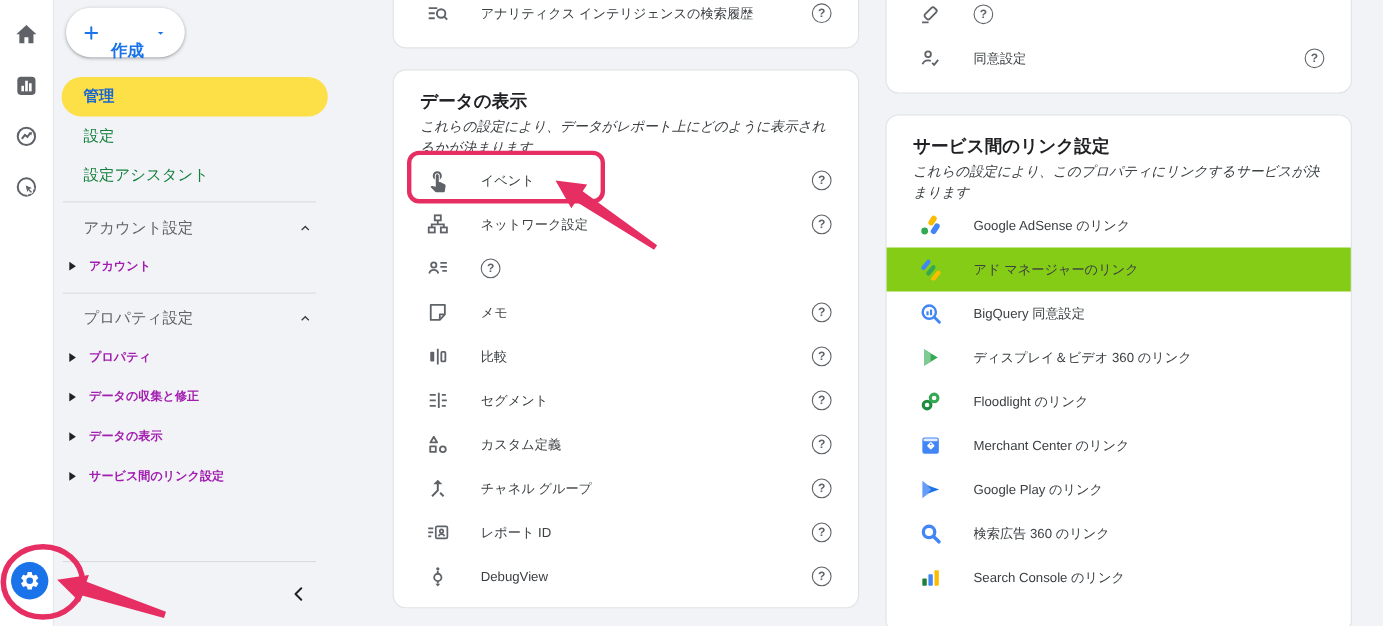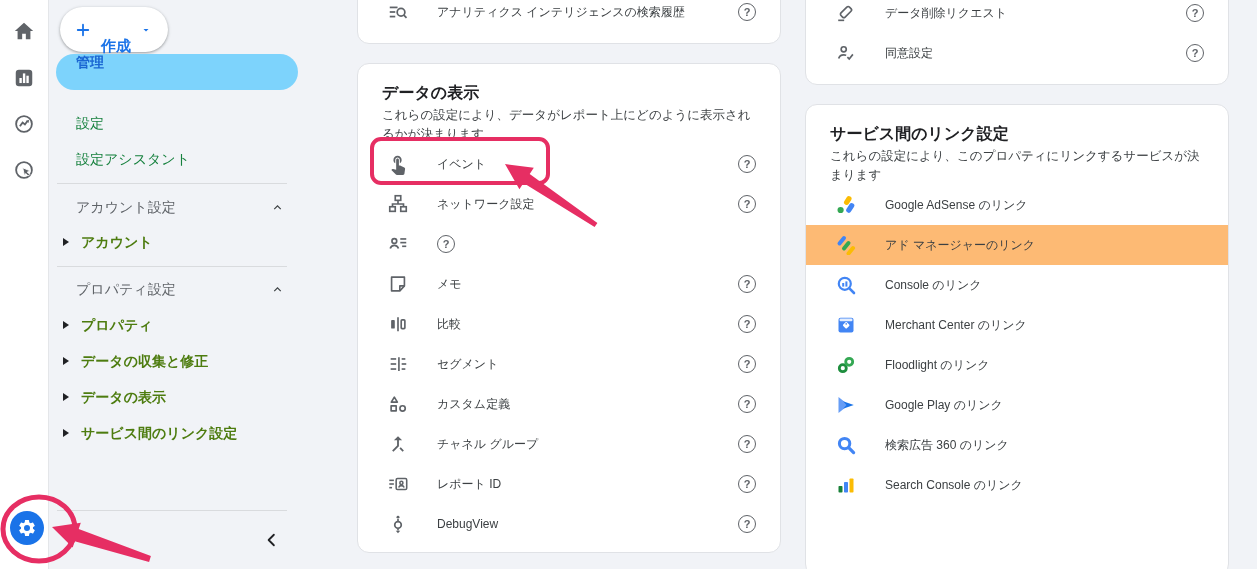--- a/index.html
+++ b/index.html
@@ -13,38 +13,38 @@
   .rail{position:absolute;left:0;top:0;width:48px;height:569px;background:#ffffff;border-right:1px solid #e4e6e9;}
   .rail-ic{position:absolute;left:13px;width:22px;height:22px;}
   .gear-btn{position:absolute;left:10px;top:511px;width:34px;height:34px;border-radius:50%;
     background:#1a73e8;display:flex;align-items:center;justify-content:center;z-index:3;}
   
   .sidebar{position:absolute;left:48px;top:0;width:250px;height:569px;}
   .create-btn{position:absolute;left:12px;top:7px;height:45px;padding:0 16px 0 14px;border-radius:23px;
     background:#fff;display:flex;align-items:center;gap:9px;
     box-shadow:0 1px 2px rgba(60,64,67,.30),0 1px 3px 1px rgba(60,64,67,.15);cursor:pointer;}
   .create-btn .lbl{color:#1a73e8;font-size:15px;font-weight:700;margin-top:34px;}
-  .active-pill{position:absolute;left:8px;top:54px;width:242px;height:36px;background:#7dd3fc;border-radius:18px;
-    display:flex;padding-left:20px;box-sizing:border-box;}
+  .active-pill{position:absolute;left:8px;top:70px;width:242px;height:36px;background:#fde047;border-radius:18px;
+    display:flex;align-items:center;padding-left:20px;box-sizing:border-box;}
   .active-pill span{color:#1a66d2;font-size:14px;font-weight:700;}
   .nav-item{position:absolute;left:28px;font-size:14px;font-weight:500;color:#15803d;line-height:18px;cursor:pointer;}
   .sec-head{position:absolute;left:28px;right:14px;font-size:14px;font-weight:500;color:#5f6368;line-height:18px;
     display:flex;justify-content:space-between;align-items:center;cursor:pointer;}
-  .child{position:absolute;left:15px;display:flex;align-items:center;gap:12px;font-size:14px;font-weight:700;
-    color:#4d7c0f;line-height:18px;cursor:pointer;}
+  .child{position:absolute;left:15px;display:flex;align-items:center;gap:12px;font-size:11px;font-weight:700;
+    color:#a21caf;line-height:18px;cursor:pointer;}
   .tri{width:0;height:0;border-left:6px solid #202124;border-top:4px solid transparent;border-bottom:4px solid transparent;}
   .sdiv{position:absolute;left:9px;width:230px;border-top:1px solid #d9dbde;}
   .collapse{position:absolute;left:215px;top:531px;width:18px;height:18px;cursor:pointer;}
   
   .card{position:absolute;width:424px;background:#fff;border:1px solid #e0e2e6;border-radius:12px;box-sizing:border-box;}
   .card-head{padding:18px 24px 0 24px;}
   .card-head h3{margin:0;font-size:16px;line-height:21px;font-weight:700;color:#202124;}
-  .card-head p{margin:3px 0 0 0;font-size:12.5px;line-height:19px;color:#3c4043;max-width:378px;}
+  .card-head p{margin:3px 0 0 0;font-size:12.5px;line-height:19px;color:#3c4043;max-width:378px;font-style:italic;}
   .row{height:40px;display:flex;align-items:center;padding:0 24px 0 28px;cursor:pointer;}
-  .row.hover{background:#fdba74;}
+  .row.hover{background:#84cc16;}
   .ric{width:24px;height:24px;display:flex;align-items:center;justify-content:center;margin-right:27px;flex:none;}
   .rlabel{flex:1;font-size:12px;font-weight:500;color:#3c4043;white-space:nowrap;overflow:hidden;}
   .help{flex:none;width:16px;height:16px;border:1.5px solid #5f6368;border-radius:50%;color:#5f6368;
     font-size:11px;font-weight:700;display:flex;align-items:center;justify-content:center;cursor:pointer;}
   
   .overlay{position:absolute;left:0;top:0;width:1257px;height:569px;pointer-events:none;z-index:9;}
 </style>
 </head>
 <body>
 
@@ -305,21 +305,20 @@
 <div class="card" style="left:805px;top:-50px;height:135px;padding-top:42px;">
   <div class="row">
     <span class="ric">
       <svg width="22" height="22" viewBox="0 0 24 24" fill="none" stroke="#5f6368" stroke-width="1.8">
           <g transform="rotate(45 12 11)">
             <rect x="8.8" y="4.5" width="6.4" height="13" rx="2"></rect>
           </g>
           <line x1="3.5" y1="20" x2="10" y2="20"></line>
         </svg>
     </span>
-    <span class="rlabel">データ削除リクエスト</span>
     <span class="help">?</span>
   </div>
   <div class="row">
     <span class="ric">
       <svg width="22" height="22" viewBox="0 0 24 24" fill="none" stroke="#5f6368" stroke-width="1.8">
           <circle cx="9.5" cy="8" r="2.8"></circle>
           <path d="M4 18c.7-2.6 2.9-4 5.5-4 1 0 1.9.2 2.7.6"></path>
           <path d="M13.5 16.5 15.5 18.5 19.5 13.5"></path>
         </svg>
     </span>
@@ -359,44 +358,53 @@
 
   <div class="row">
     <span class="ric">
       <svg width="20" height="20" viewBox="0 0 20 20" fill="none">
           <circle cx="8.8" cy="8.8" r="6" stroke="#4285f4" stroke-width="2.2"></circle>
           <line x1="13.4" y1="13.4" x2="18" y2="18" stroke="#4285f4" stroke-width="2.6" stroke-linecap="round"></line>
           <rect x="6.2" y="8" width="2" height="3.6" fill="#4285f4"></rect>
           <rect x="9.4" y="6.4" width="2" height="5.2" fill="#4285f4"></rect>
         </svg>
     </span>
-    <span class="rlabel">Console のリンク</span>
-  </div>
-
+    <span class="rlabel">BigQuery 同意設定</span>
+  </div>
+
+  <div class="row">
+    <span class="ric">
+      <svg width="20" height="20" viewBox="0 0 20 20">
+          <path d="M4 2.5 16.5 10 4 17.5Z" fill="#34a853"></path>
+          <path d="M4 2.5 10 6.1v7.8L4 17.5Z" fill="#81c995"></path>
+        </svg>
+    </span>
+    <span class="rlabel">ディスプレイ＆ビデオ 360 のリンク</span>
+  </div>
+
+  <div class="row">
+    <span class="ric">
+      <svg width="20" height="20" viewBox="0 0 20 20" fill="none">
+          <circle cx="6.8" cy="13.2" r="3.5" stroke="#1e8e3e" stroke-width="2.8"></circle>
+          <circle cx="13.2" cy="6.8" r="3.5" stroke="#34a853" stroke-width="2.8"></circle>
+        </svg>
+    </span>
+    <span class="rlabel">Floodlight のリンク</span>
+  </div>
 
   <div class="row">
     <span class="ric">
       <svg width="20" height="20" viewBox="0 0 20 20">
           <rect x="2.5" y="2.8" width="15" height="14.7" rx="2" fill="#4285f4"></rect>
           <rect x="3.5" y="3.6" width="13" height="2.6" rx="1.2" fill="#ffffff" opacity="0.85"></rect>
           <rect x="7.6" y="7.6" width="5.2" height="5.2" rx="1" transform="rotate(45 10.2 10.2)" fill="#ffffff"></rect>
           <circle cx="10.2" cy="8.9" r="0.8" fill="#4285f4"></circle>
         </svg>
     </span>
     <span class="rlabel">Merchant Center のリンク</span>
-  </div>
-
-  <div class="row">
-    <span class="ric">
-      <svg width="20" height="20" viewBox="0 0 20 20" fill="none">
-          <circle cx="6.8" cy="13.2" r="3.5" stroke="#1e8e3e" stroke-width="2.8"></circle>
-          <circle cx="13.2" cy="6.8" r="3.5" stroke="#34a853" stroke-width="2.8"></circle>
-        </svg>
-    </span>
-    <span class="rlabel">Floodlight のリンク</span>
   </div>
 
   <div class="row">
     <span class="ric">
       <svg width="20" height="20" viewBox="0 0 20 20">
           <path d="M2.5 2 12.5 10 2.5 18Z" fill="#669df6"></path>
           <path d="M7 6.2 17.8 10 7 13.8 10.5 10Z" fill="#1a73e8"></path>
         </svg>
     </span>
     <span class="rlabel">Google Play のリンク</span>

